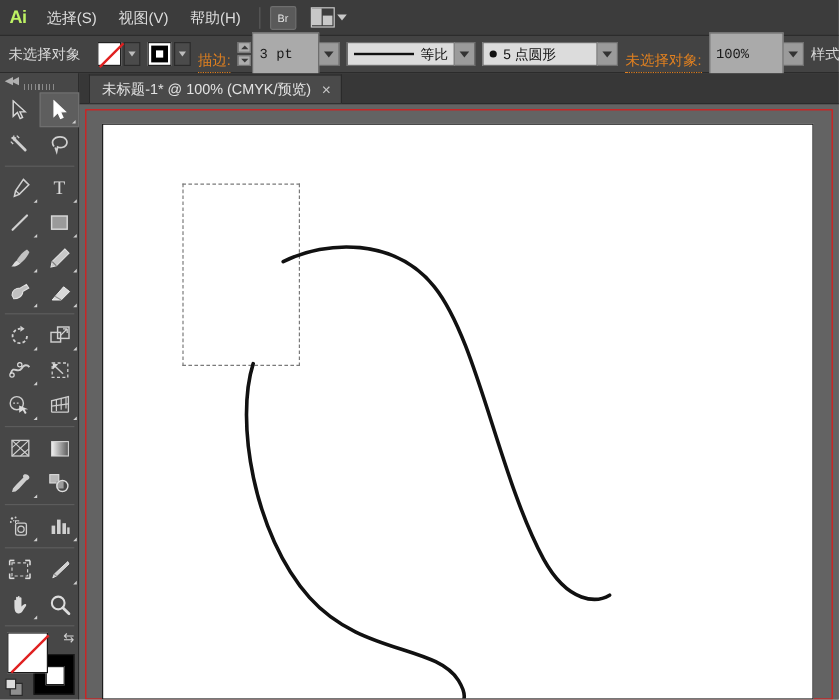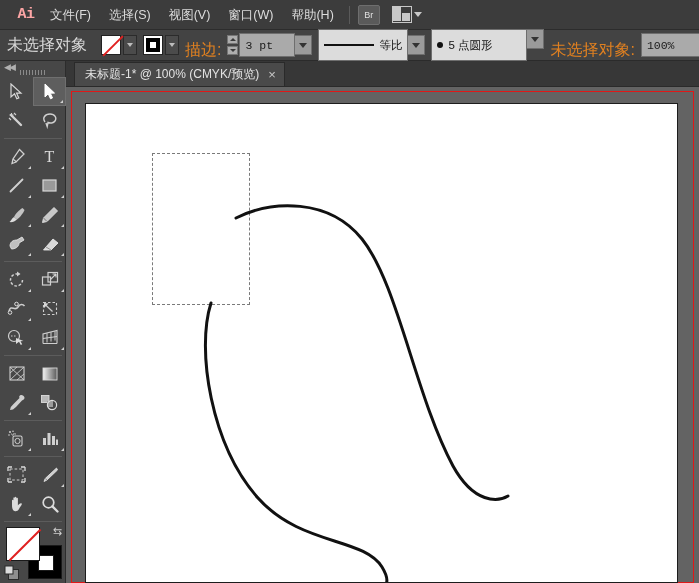--- a/index.html
+++ b/index.html
@@ -12,23 +12,22 @@
   #app{ position:relative; width:699px; height:583px; }
 
   
   .menubar{
     position:absolute; left:0; top:0; width:699px; height:30px;
     background:#3c3c3c; display:flex; align-items:center;
     border-bottom:1px solid #2c2c2c;
   }
   .ai-logo{
     width:30px; height:30px; display:flex; align-items:center; justify-content:center;
-    color:#fca5a5; font-weight:bold; font-size:15px; font-family:Liberation Mono, monospace;
+    color:#bef264; font-weight:bold; font-size:15px; font-family:Liberation Sans, sans-serif;
     letter-spacing:-0.5px;
-    margin-left:11px;
   }
   .menu-item{
     padding:0 9px; height:30px; line-height:30px; font-size:12.5px; color:#dcdcdc;
     white-space:nowrap; cursor:default;
   }
   .menu-sep{ width:1px; height:18px; background:#5a5a5a; margin:0 6px; }
   .br-btn{
     width:22px; height:20px; background:#5a5a5a; border:1px solid #6e6e6e;
     border-radius:2px; display:flex; align-items:center; justify-content:center;
     font-size:9px; color:#e0e0e0; margin-left:2px;
@@ -48,22 +47,22 @@
   .controlbar{
     position:absolute; left:0; top:30px; width:699px; height:31px;
     background:#434343; border-bottom:1px solid #2b2b2b;
     display:flex; align-items:center; padding-left:4px;
   }
   .cb-grip{
     width:6px; height:20px; margin-right:3px;
     background-image:repeating-linear-gradient(to right,#7d7d7d 0 1px,transparent 1px 3px);
     background-size:3px 100%;
   }
-  .cb-label{ font-size:16px; color:#d8d8d8; white-space:nowrap; }
-  .cb-label-orange{ font-size:16px; color:#e08020; white-space:nowrap;
+  .cb-label{ font-size:12px; color:#d8d8d8; white-space:nowrap; }
+  .cb-label-orange{ font-size:12px; color:#e08020; white-space:nowrap;
     border-bottom:1px dotted #e08020; padding-bottom:1px;margin-top:12px; }
   .cb-gap{ width:14px; flex:0 0 auto; }
   .cb-gap-sm{ width:6px; flex:0 0 auto; }
 
   .swatch-group{ display:flex; align-items:center; }
   .swatch{
     width:20px;height:20px;border:1px solid #222; background:#fff; position:relative;
   }
   .swatch-none:after{
     content:"";position:absolute;left:-3px;top:9px;width:28px;height:2px;background:#e02020;
@@ -86,34 +85,34 @@
     margin-right:1px;
   }
   .spinner div{
     width:11px;height:9px;background:#adadad;border:1px solid #757575;
     display:flex;align-items:center;justify-content:center;
   }
   .spinner .tri-u{width:0;height:0;border-left:3px solid transparent;border-right:3px solid transparent;border-bottom:3.5px solid #3a3a3a;}
   .spinner .tri-d{width:0;height:0;border-left:3px solid transparent;border-right:3px solid transparent;border-top:3.5px solid #3a3a3a;}
 
   .field{
-    height:24px; background:#aaaaaa; border:1px solid #6e6e6e; color:#1a1a1a;
+    height:36px; background:#aaaaaa; border:1px solid #6e6e6e; color:#1a1a1a;
     font-size:11.5px; display:flex;align-items:center; padding:0 5px; white-space:nowrap;
     font-family:"Liberation Mono","DejaVu Sans Mono",monospace;
   }
   .field-drop{
     width:17px;height:20px;background:#9b9b9b;border:1px solid #6e6e6e;border-left:none;
     display:flex;align-items:center;justify-content:center;
   }
   .field-drop .tri{
     width:0;height:0;border-left:4px solid transparent;border-right:4px solid transparent;
     border-top:5px solid #333;
   }
   .combo{
-    height:32px;background:#dcdcdc;border:1px solid #6e6e6e;color:#111;font-size:11.5px;
+    height:20px;background:#dcdcdc;border:1px solid #6e6e6e;color:#111;font-size:11.5px;
     display:flex;align-items:center;padding:0 5px;gap:5px;white-space:nowrap;
   }
   .line-preview{ width:52px;height:0;border-top:2px solid #111; }
   .dot-marker{ width:6px;height:6px;border-radius:50%;background:#111; }
 
   
   .tabbar{
     position:absolute; left:66px; top:61px; width:692px; height:26px;
     background:#373737; border-bottom:1px solid #2a2a2a; display:flex; align-items:flex-end;
   }
@@ -188,24 +187,22 @@
   }
   .art-svg{ position:absolute; left:0; top:0; }
 </style>
 </head>
 <body>
 
 <div id="app">
 
   <div class="menubar">
     <div class="ai-logo">Ai</div>
-    <div class="menu-item">文件(F)</div>
     <div class="menu-item">选择(S)</div>
     <div class="menu-item">视图(V)</div>
-    <div class="menu-item">窗口(W)</div>
     <div class="menu-item">帮助(H)</div>
     <div class="menu-sep"></div>
     <div class="br-btn">Br</div>
     <div class="arrange-btn">
       <div class="arrange-ico"></div>
       <div class="tri-down"></div>
     </div>
   </div>
 
   <div class="controlbar">

